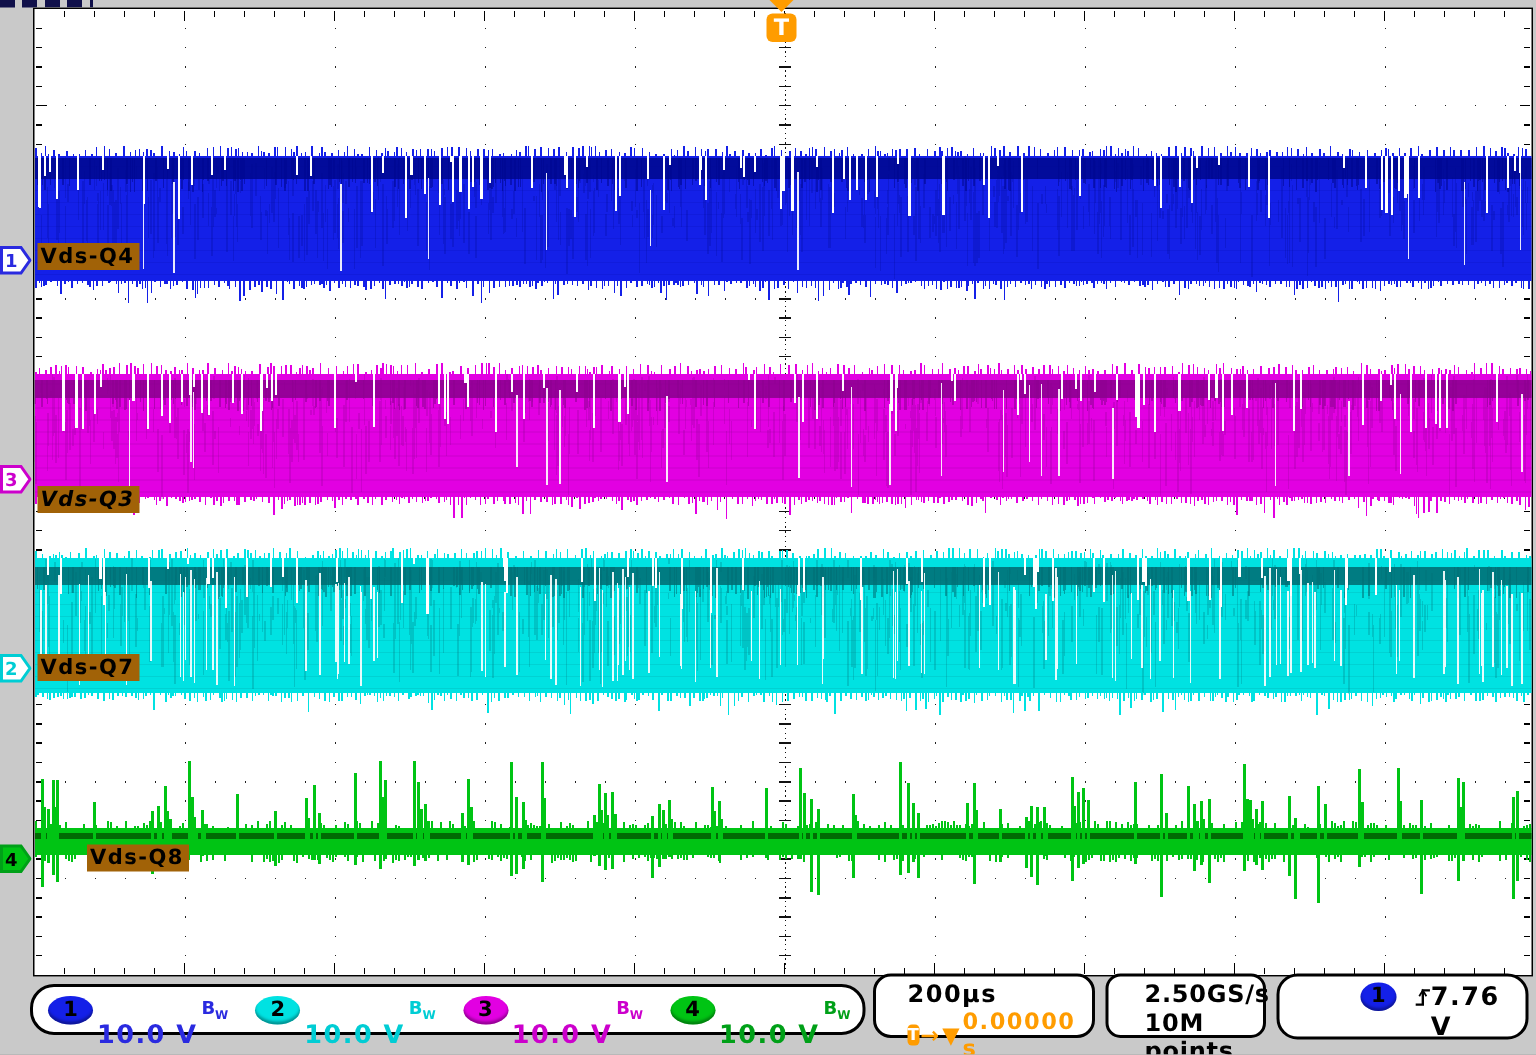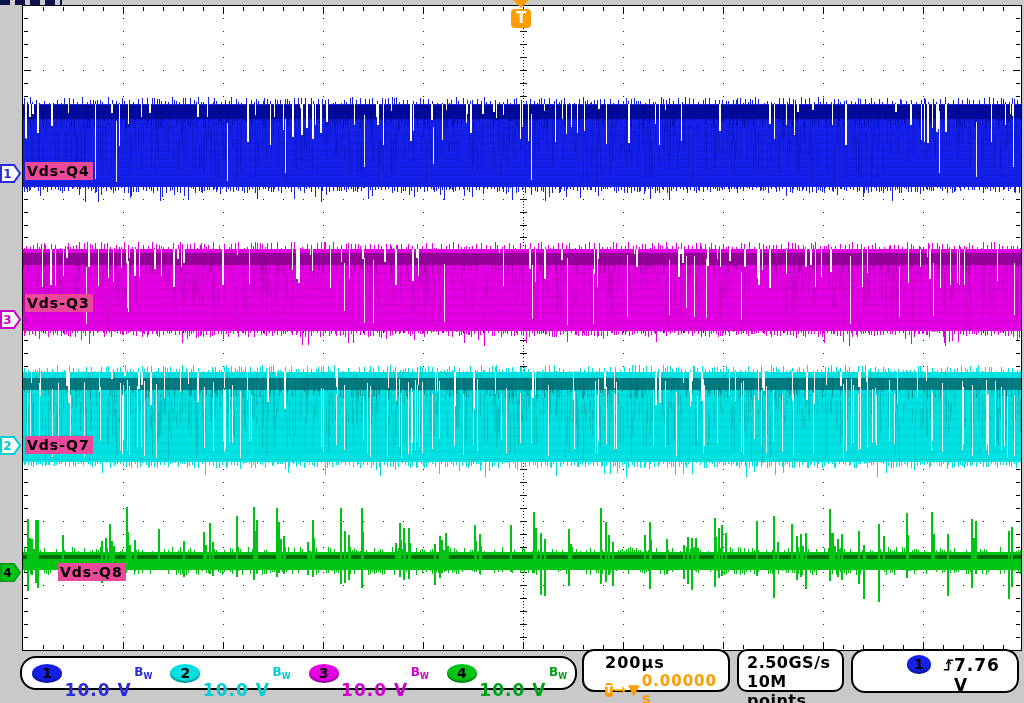--- a/index.html
+++ b/index.html
@@ -3,43 +3,43 @@
 <meta charset="utf-8">
 <style>
   html,body{margin:0;padding:0;background:#9a9a9a;}
   #screen{position:relative;width:1024px;height:703px;background:#c9c9c9;overflow:hidden;
           font-family:"DejaVu Sans","Liberation Sans",sans-serif;}
   #topleft-dash{position:absolute;left:0;top:0;width:62px;height:5px;
     background:repeating-linear-gradient(90deg,#10104a 0 10px,transparent 10px 15px);}
   #plot{position:absolute;left:22px;top:5px;width:1000px;height:646px;background:#fff;
         border:1px solid #000;box-sizing:border-box;}
   #wavesvg{position:absolute;left:0;top:0;width:998px;height:644px;}
-  .wavelabel{position:absolute;left:25px;background:#ec4899;color:#000;
+  .wavelabel{position:absolute;left:25px;background:#a16207;color:#000;
      font:700 14px "DejaVu Sans",sans-serif;padding:1px 3px 1px 2px;letter-spacing:1px;white-space:nowrap;text-align:center;}
-  #lab-ch1{top:162px;} #lab-ch3{top:294px;} #lab-ch2{top:436px;} #lab-ch4{top:563px;margin-left:33px;}
+  #lab-ch1{top:162px;} #lab-ch3{top:324px;font-style:italic;} #lab-ch2{top:436px;} #lab-ch4{top:563px;margin-left:33px;}
   .chmarker{position:absolute;left:0;width:21px;height:21px;}
   #mk-ch1{top:163px;} #mk-ch3{top:309px;} #mk-ch2{top:435px;} #mk-ch4{top:562px;}
   #trigflag{position:absolute;left:509px;top:0;width:24px;text-align:center;}
   .tf-arrow{width:0;height:0;margin:0 auto;border-left:8px solid transparent;
      border-right:8px solid transparent;border-top:8px solid #ff9c00;}
   .tf-badge{width:20px;height:19px;margin:1px auto 0;background:#ff9c00;border-radius:4px;
      color:#fff;font:700 15px "DejaVu Sans",sans-serif;line-height:19px;text-align:center;}
   .robox{position:absolute;background:#fff;border:2px solid #000;box-sizing:border-box;}
   #chbar{left:20px;top:656px;width:557px;height:34px;border-radius:16px;display:flex;align-items:center;}
   .chgroup{flex:1;display:flex;align-items:center;justify-content:space-between;padding:0 8px 0 10px;}
   .badge{display:inline-block;width:30px;height:19px;border-radius:50%;color:#000;text-align:center;
      font:700 14px "DejaVu Sans",sans-serif;line-height:19px;box-shadow:inset 0 -2px 2px rgba(0,0,0,.35);}
   .chval{font:700 17px "DejaVu Sans",sans-serif;letter-spacing:1px;margin-top:33px;}
   .bw{font:700 12px "DejaVu Sans",sans-serif;} .bw sub{font-size:8px;}
   #tbbox{left:582px;top:649px;width:148px;height:43px;border-radius:12px;padding:2px 21px;}
   .tb-line1{font:700 16px "DejaVu Sans",sans-serif;color:#000;letter-spacing:1px;}
   .tb-line2{font:700 15px "DejaVu Sans",sans-serif;color:#ff9c00;display:flex;align-items:center;gap:1px;letter-spacing:1px;}
   .t-ico{display:inline-block;width:14px;height:14px;background:#ff9c00;border-radius:3px;color:#fff;
      font:700 11px "DejaVu Sans",sans-serif;line-height:14px;text-align:center;letter-spacing:0;}
-  #acqbox{left:737px;top:649px;width:107px;height:43px;border-radius:10px;padding:2px 8px;}
+  #acqbox{left:737px;top:649px;width:107px;height:43px;border-radius:10px;padding:2px 24px;}
   .acq-line{font:700 16px "DejaVu Sans",sans-serif;color:#000;letter-spacing:.5px;}
   #trigbox{left:851px;top:649px;width:168px;height:44px;border-radius:14px;display:flex;
      align-items:flex-start;padding:4px 10px 0 10px;}
   #bd-trig{margin-left:44px;}
   .slope{margin-left:12px;margin-top:1px;}
   .trig-level{margin-left:auto;font:700 17px "DejaVu Sans",sans-serif;color:#000;letter-spacing:1px;}
 </style>
 </head>
 <body>
 

